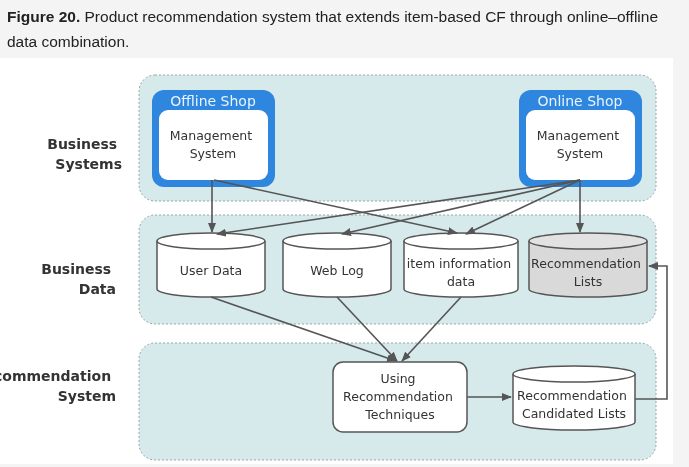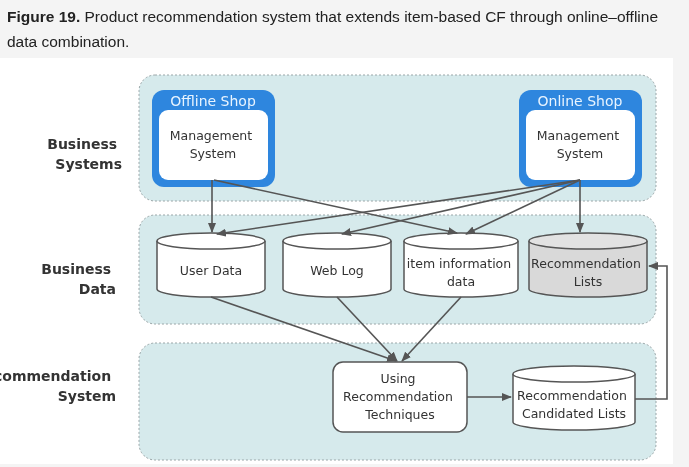--- a/index.html
+++ b/index.html
@@ -6,21 +6,21 @@
   body { width:689px; height:467px; background:#f4f4f4; position:relative; overflow:hidden; font-family:"Liberation Sans", sans-serif; }
   .caption { position:absolute; left:7px; top:4px; width:680px; font-size:15.5px; line-height:25px; color:#222; }
   .caption b { font-weight:bold; }
   .figure { position:absolute; left:0; top:58px; width:673px; height:406px; background:#ffffff; }
   svg { position:absolute; left:0; top:0; }
   .dtext { font-family:"DejaVu Sans", sans-serif; }
 </style>
 </head>
 <body>
 
-<div class="caption"><b>Figure 19.</b><span> Product recommendation system that extends item-based CF through online–offline data combination.</span></div>
+<div class="caption"><b>Figure 20.</b><span> Product recommendation system that extends item-based CF through online–offline data combination.</span></div>
 
 <div class="figure">
 <svg width="673" height="406" viewBox="0 0 673 406">
   <defs>
     <marker id="arr" markerWidth="10" markerHeight="8" refX="9" refY="4" orient="auto" markerUnits="userSpaceOnUse">
       <path d="M0,0 L10,4 L0,8 Z" fill="#555"></path>
     </marker>
   </defs>
 
   <rect x="139" y="17" width="517" height="126" rx="16" fill="#d6eaec" stroke="#9aa6a8" stroke-dasharray="2,2"></rect>

